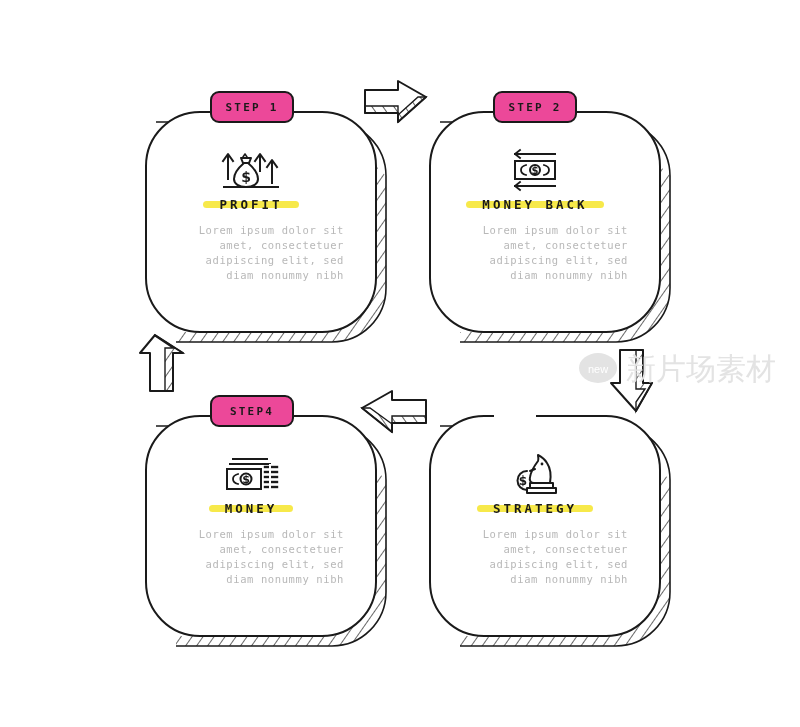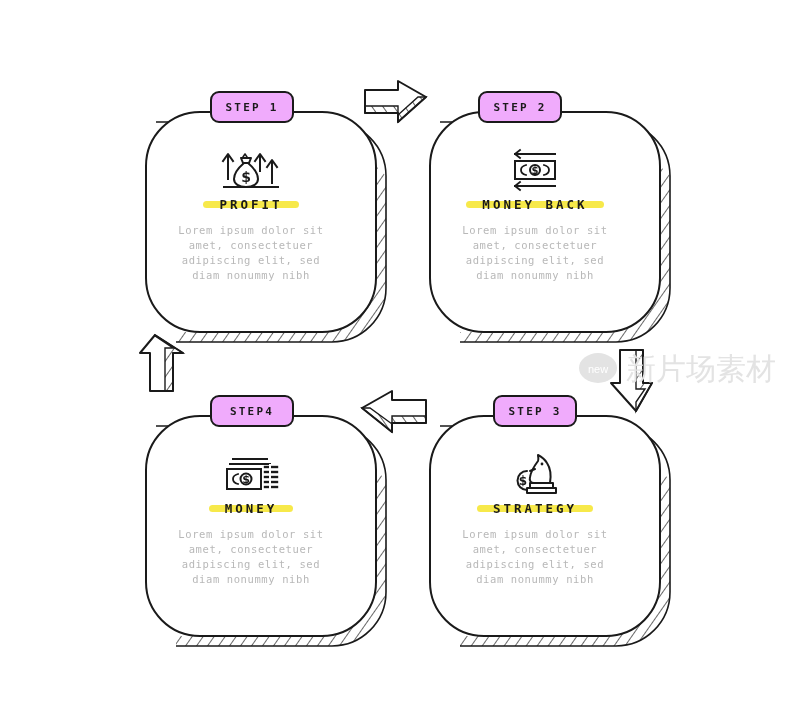--- a/index.html
+++ b/index.html
@@ -72,28 +72,28 @@
   }
 
   .card-body {
     margin-top: 10px;
     font-size: 10.5px;
     line-height: 15px;
     color: #b8b8b8;
     letter-spacing: 0.6px;
     font-family: "DejaVu Sans Mono", monospace;
   }
-  .card-body div { white-space: nowrap; }
+  .card-body div { white-space: nowrap; text-align: right; }
 
   
   .badge {
     position: absolute;
     width: 84px;
     height: 32px;
-    background: #f0abfc;
+    background: #ec4899;
     border: 2px solid #1a1a1a;
     border-radius: 9px;
     box-sizing: border-box;
     display: flex;
     align-items: center;
     justify-content: center;
     z-index: 5;
   }
   .badge-label {
     font-size: 11px;
@@ -255,21 +255,21 @@
         <span class="card-title">MONEY BACK</span>
       </div>
       <div class="card-body">
         <div>Lorem ipsum dolor sit</div>
         <div>amet, consectetuer</div>
         <div>adipiscing elit, sed</div>
         <div>diam nonummy nibh</div>
       </div>
     </div>
   </div>
-  <div class="badge" style="left:478px; top:91px;align-items:center;">
+  <div class="badge" style="left:493px; top:91px;align-items:center;">
     <span class="badge-label">STEP 2</span>
   </div>
 
   <div class="card" style="left:146px; top:416px;">
     <div class="card-content">
       <div class="card-icon">
         <svg width="64" height="46" viewBox="0 0 64 46">
           <g fill="none" stroke="#1a1a1a" stroke-width="2" stroke-linecap="square">
 
             <line x1="14" y1="8" x2="48" y2="8"></line>
@@ -328,17 +328,14 @@
         <span class="card-title">STRATEGY</span>
       </div>
       <div class="card-body">
         <div>Lorem ipsum dolor sit</div>
         <div>amet, consectetuer</div>
         <div>adipiscing elit, sed</div>
         <div>diam nonummy nibh</div>
       </div>
     </div>
   </div>
-  <div class="badge" style="left:493px; top:395px;">
-    <span class="badge-label">STEP 3</span>
-  </div>
 
 </div>
 
 </body></html>

